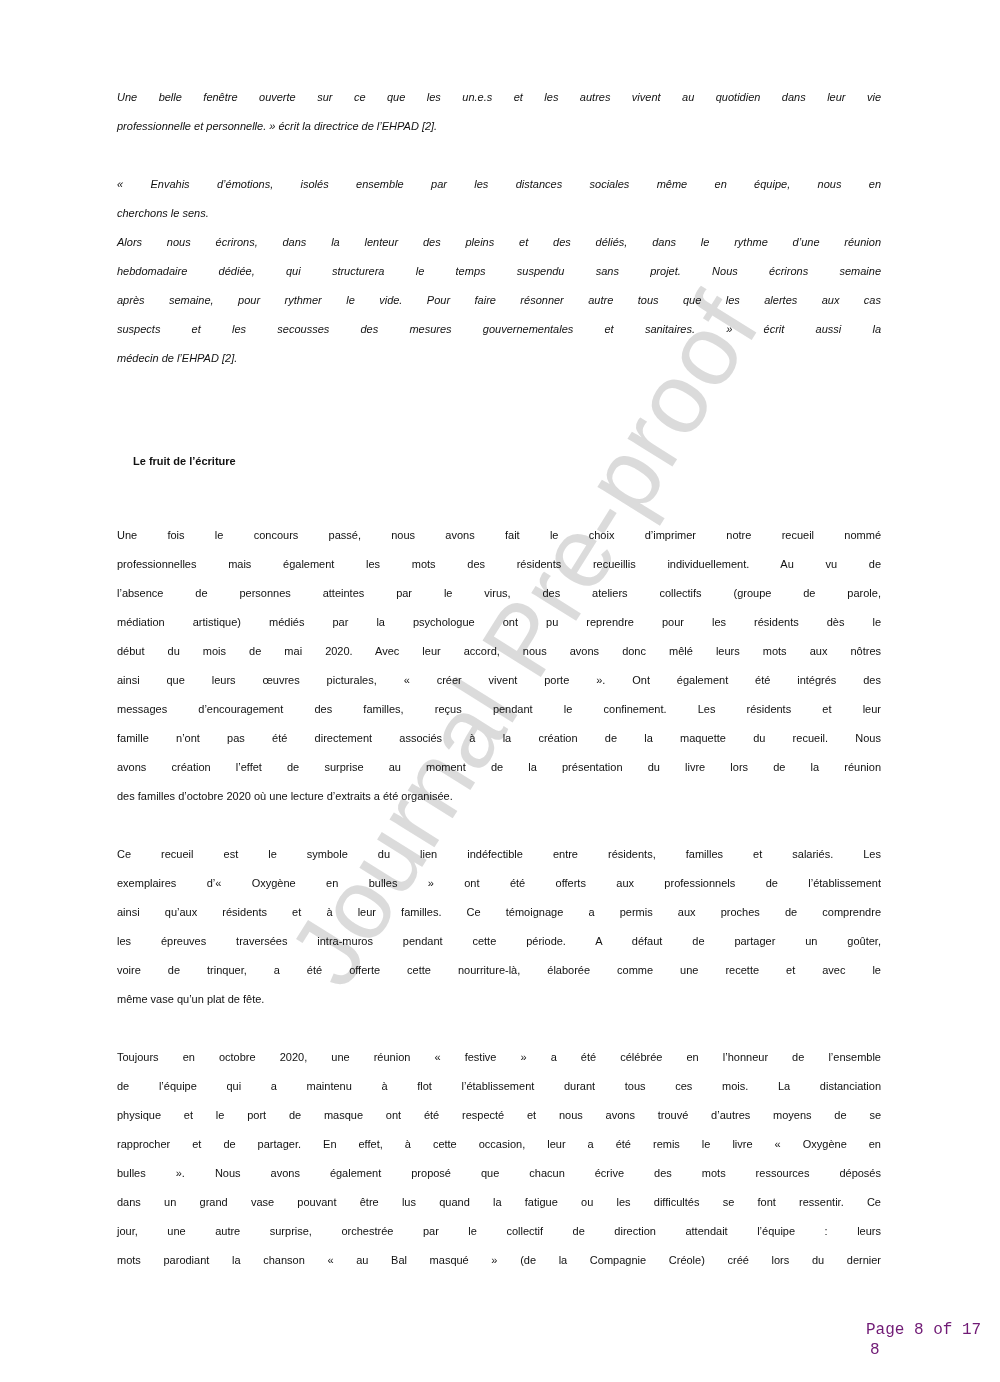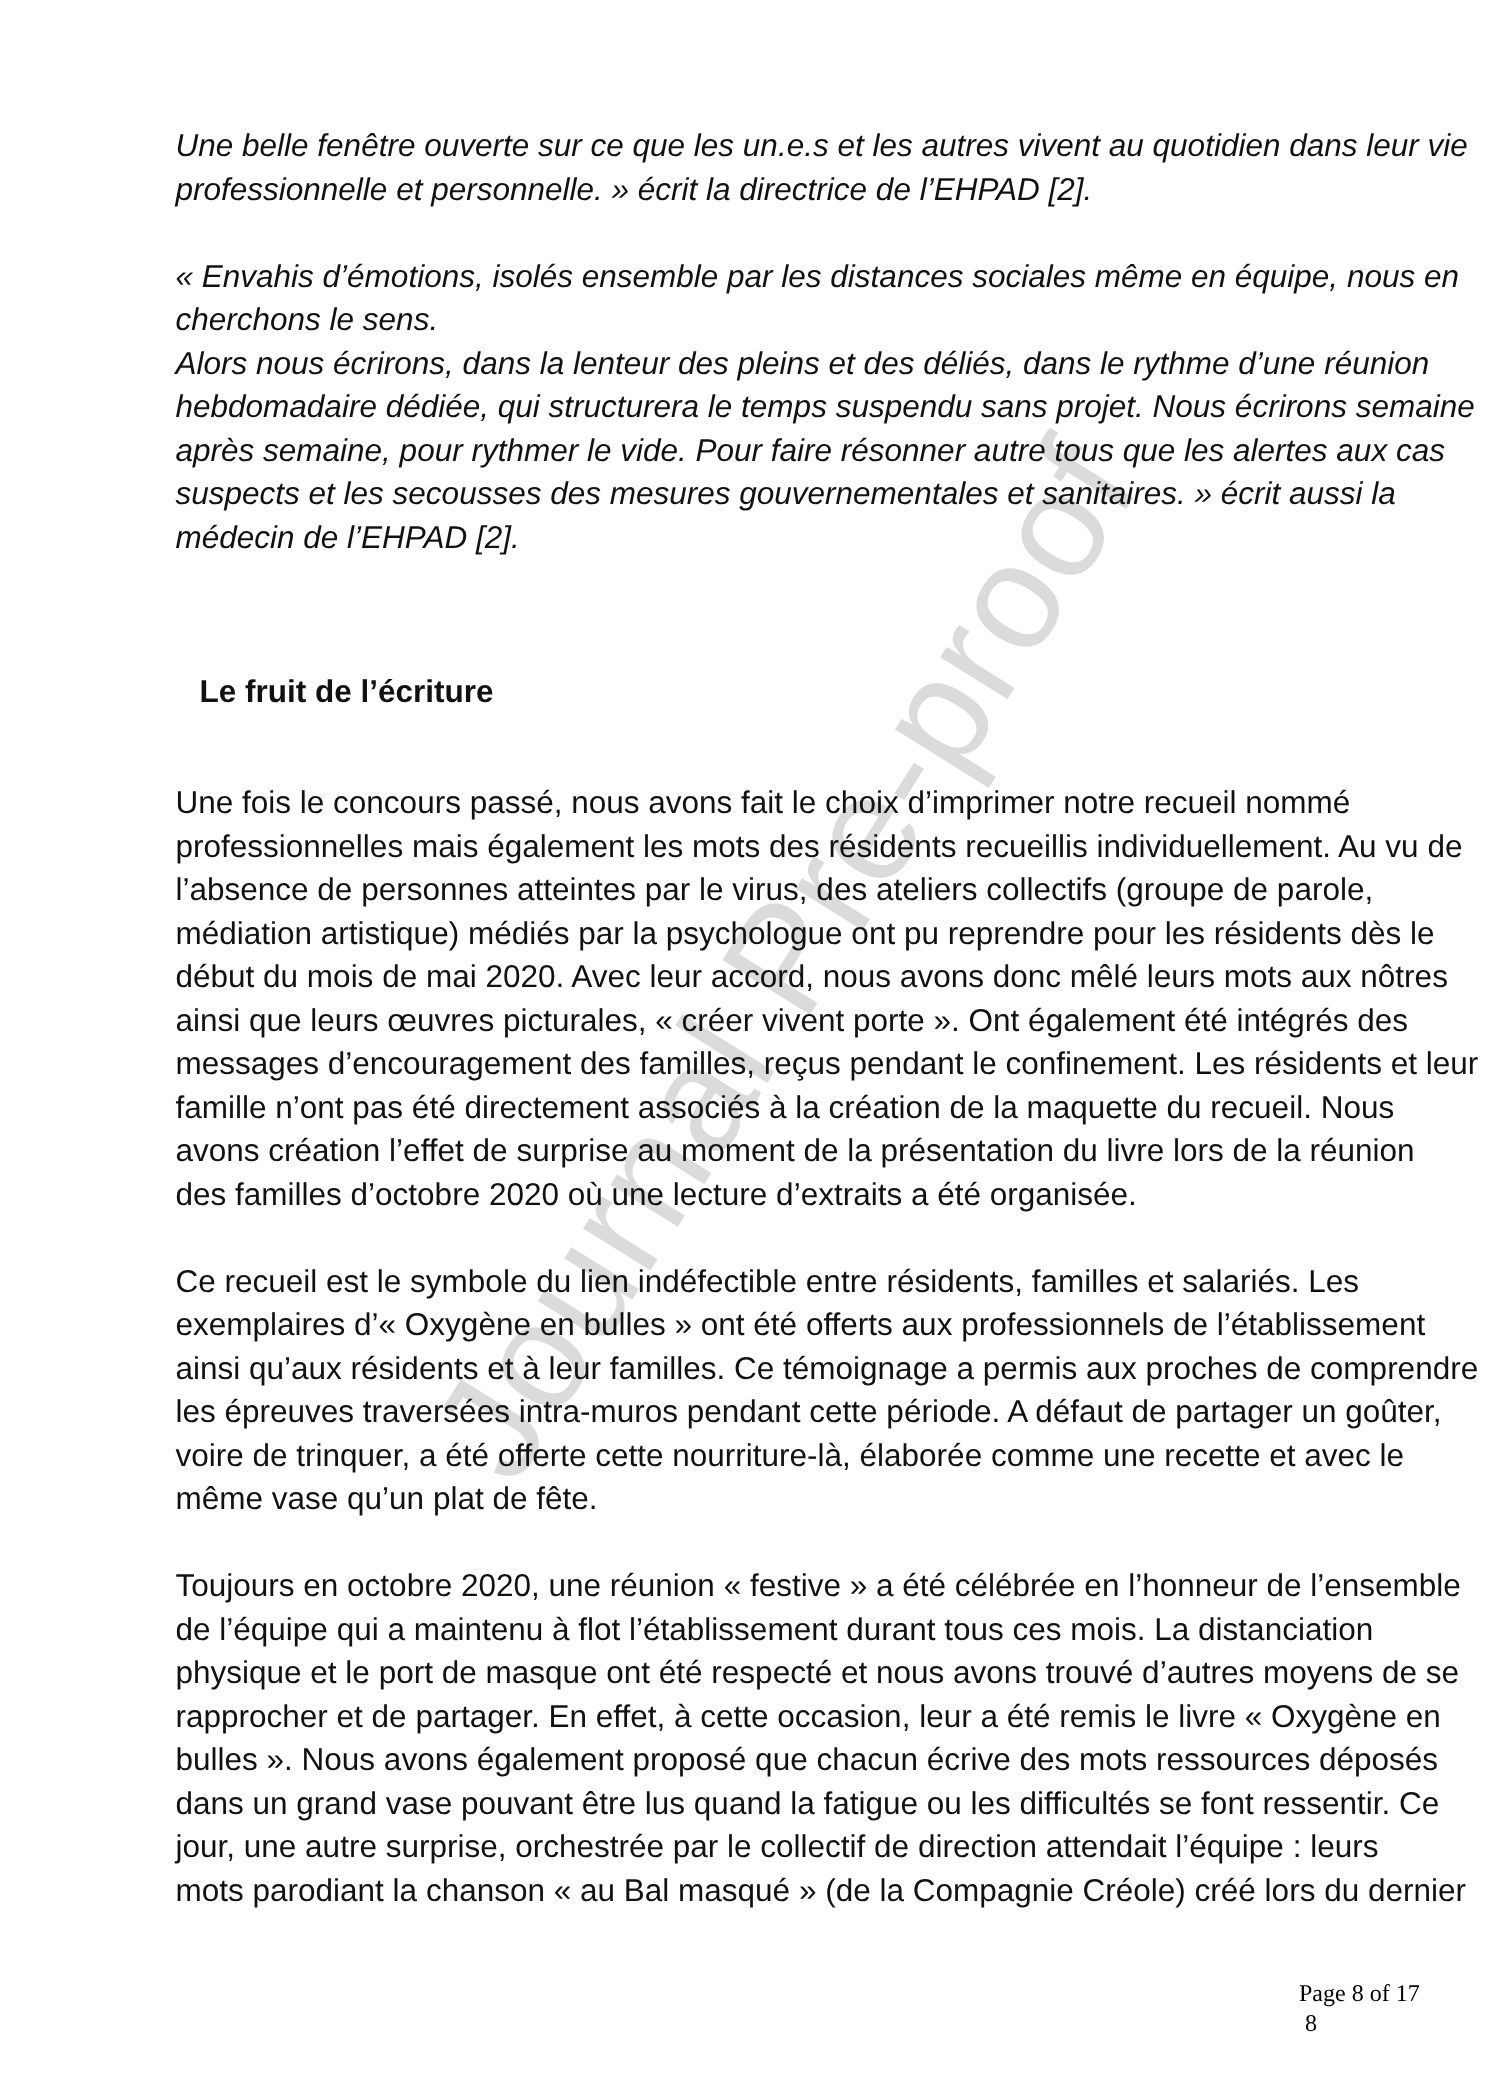--- a/index.html
+++ b/index.html
@@ -1,39 +1,39 @@
 <!DOCTYPE html>
 <html><head>
 <meta charset="utf-8">
 <style>
   html, body { margin: 0; padding: 0; background: #ffffff; }
   body { width: 1000px; height: 1382px; position: relative; overflow: hidden; }
   .page { position: absolute; left: 0; top: 0; width: 1000px; height: 1382px; background: #fff; }
   .content {
     position: absolute; left: 117px; top: 83px; width: 764px;
     font-family: "Liberation Sans", sans-serif;
-    font-size: 21px; line-height: 29px; color: #111;
+    font-size: 11px; line-height: 29px; color: #111;
   }
   .para { margin: 0; text-align: justify; }
   .line { display: block; text-align: justify; text-align-last: justify; white-space: nowrap; }
   .line.last { text-align-last: left; }
   .italic { font-style: italic; }
   .heading { font-weight: bold; margin: 16px; }
   .gap-1 { height: 29px; }
   .gap-2 { height: 58px; }
   .watermark {
     position: absolute; left: 150px; top: 620px; width: 700px;
     transform: rotate(-58deg); transform-origin: center center;
     font-family: "Liberation Sans", sans-serif; font-size: 100px;
     color: rgba(190,190,190,0.55); white-space: nowrap; text-align: center;
     pointer-events: none; letter-spacing: 1px;
   }
   .page-footer {
     position: absolute; left: 866px; top: 1320px;
-    font-family: Liberation Serif, serif; font-size: 16px; color: #000000; line-height: 20px;
+    font-family: Liberation Mono, monospace; font-size: 16px; color: #701a75; line-height: 20px;
   }
   .page-number { padding-left: 4px; }
 </style>
 </head>
 <body>
 
 <div class="page">
 
   <div class="watermark">Journal Pre-proof</div>
 

